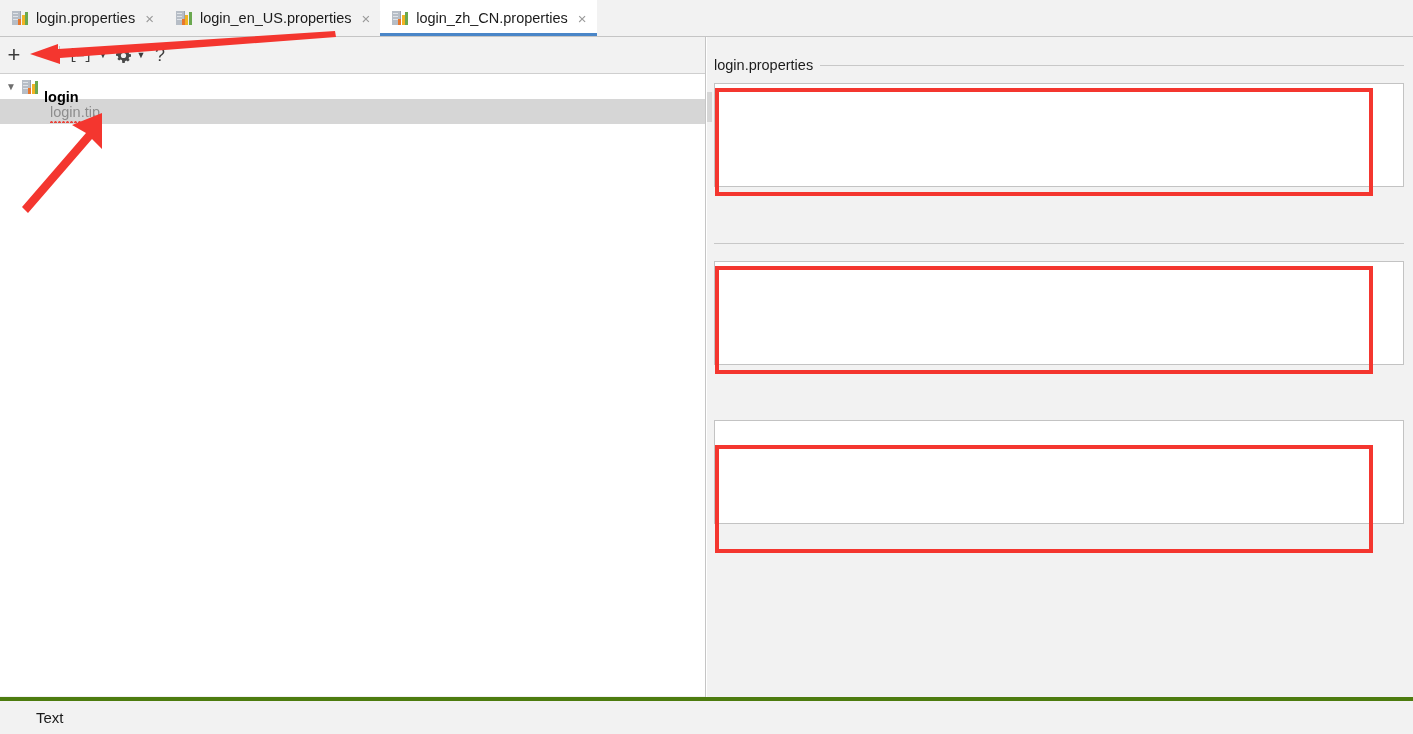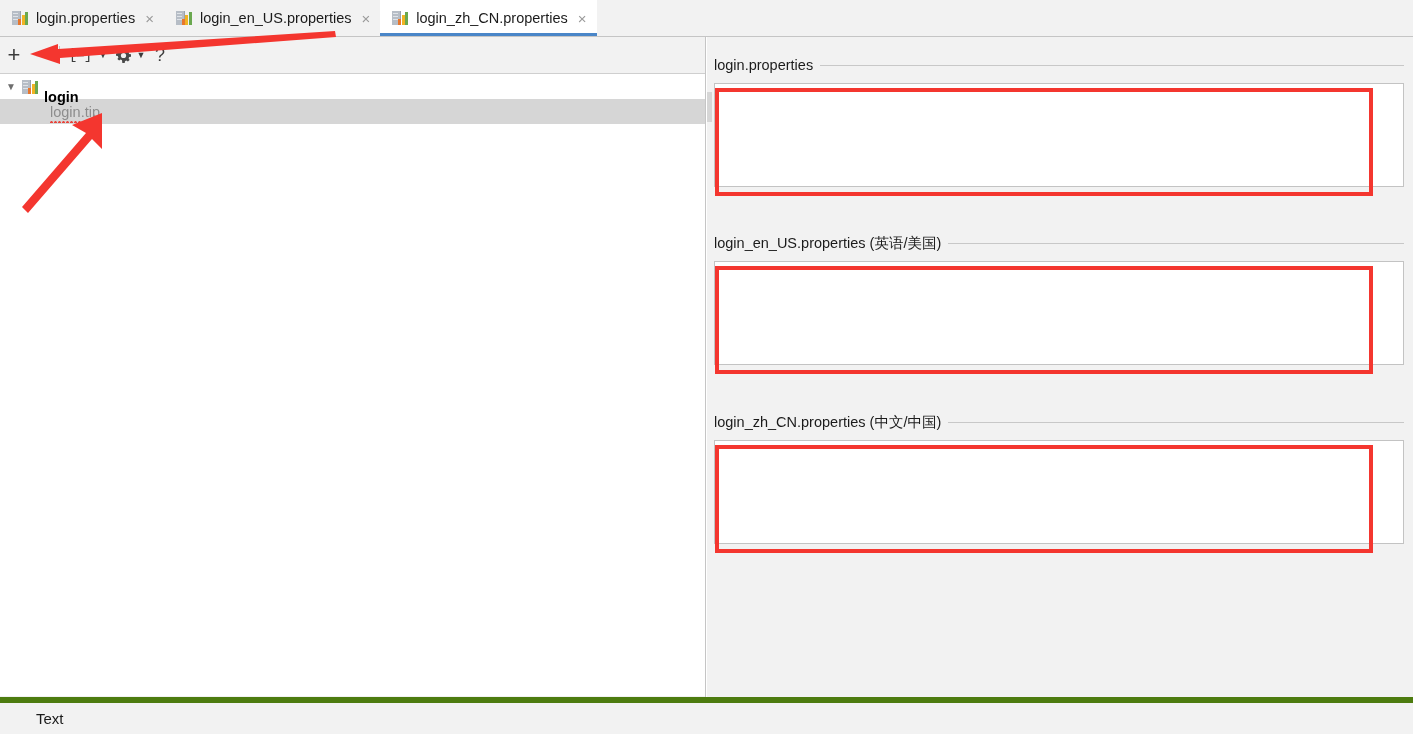--- a/index.html
+++ b/index.html
@@ -267,21 +267,21 @@
     pointer-events: none;
   }
 
   
   #bottom-bar {
     position: absolute;
     left: 0; top: 697px;
     width: 1413px;
     height: 37px;
     background: #f2f2f2;
-    border-top: 6px solid #4d7c0f;
+    border-top: 4px solid #4d7c0f;
     display: flex;
     align-items: stretch;
     padding-left: 22px;
     box-sizing: border-box;
   }
   .view-tab {
     display: flex;
     align-items: center;
     padding: 0 14px;
     font-size: 15px;
@@ -384,33 +384,28 @@
       <span>login.properties</span>
       <span class="hdr-line"></span>
     </div>
     <div class="value-box">
       <textarea placeholder="" style=""></textarea>
     </div>
   </div>
 
   <div class="prop-section" style="top:196px;">
     <div class="section-header">
-      <span>login_en_US.properties (英语/美国)</span>
       <span class="hdr-line"></span>
     </div>
     <div class="value-box">
       <textarea placeholder="" style=""></textarea>
     </div>
   </div>
 
   <div class="prop-section" style="top:375px;">
-    <div class="section-header">
-      <span>login_zh_CN.properties (中文/中国)</span>
-      <span class="hdr-line"></span>
-    </div>
     <div class="value-box">
       <textarea placeholder="" style=""></textarea>
     </div>
   </div>
 
 </div>
 
 <div class="anno-box" style="left:715px; top:88px; width:658px; height:108px;"></div>
 <div class="anno-box" style="left:715px; top:266px; width:658px; height:108px;"></div>
 <div class="anno-box" style="left:715px; top:445px; width:658px; height:108px;"></div>

